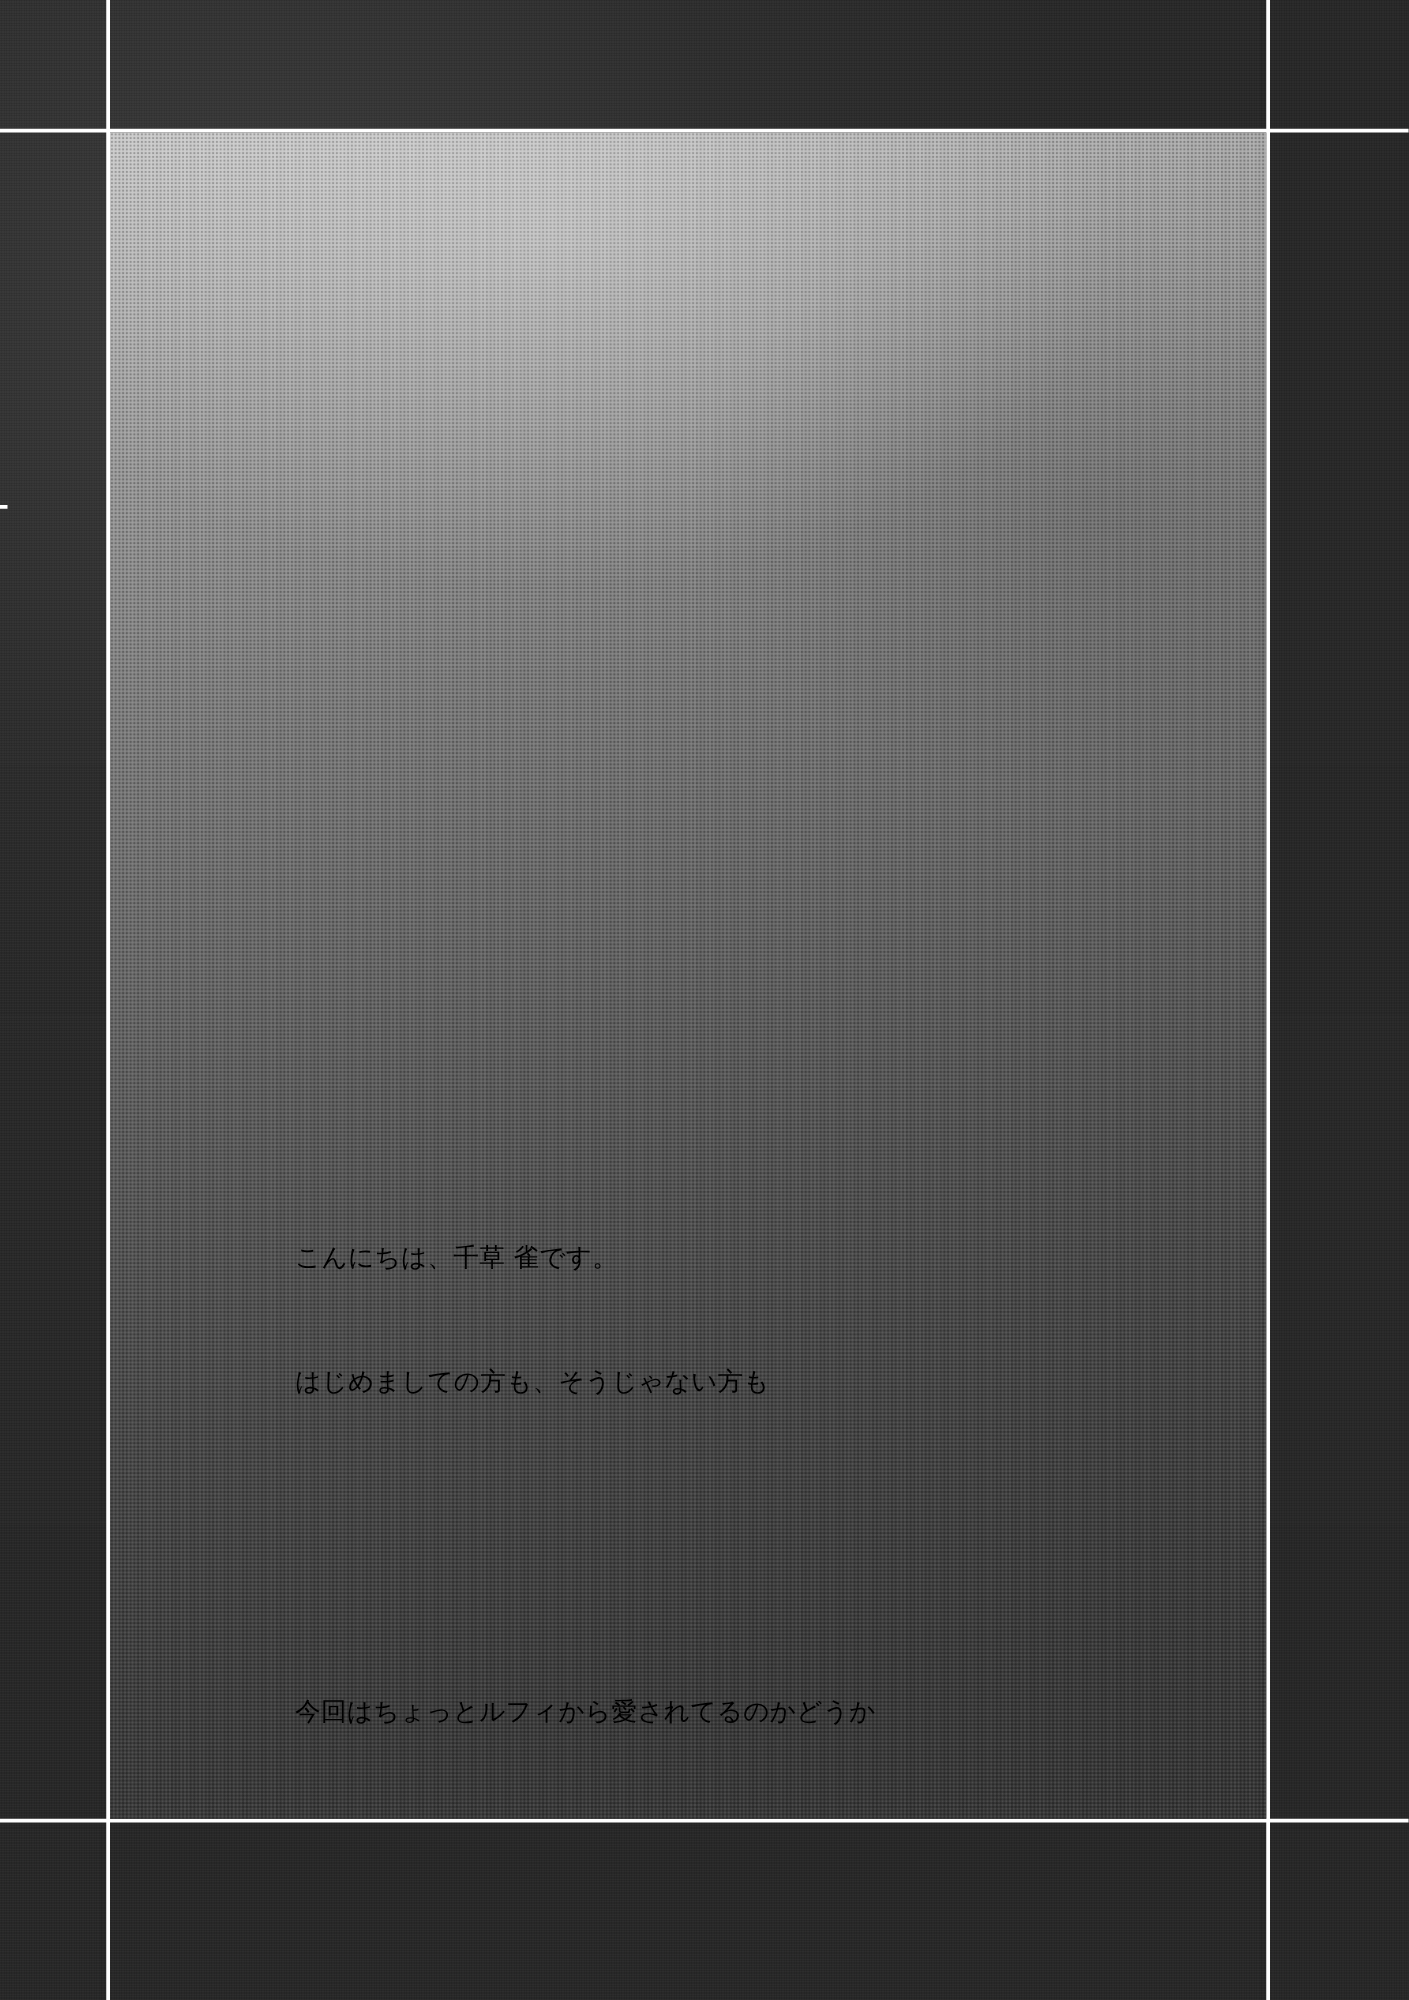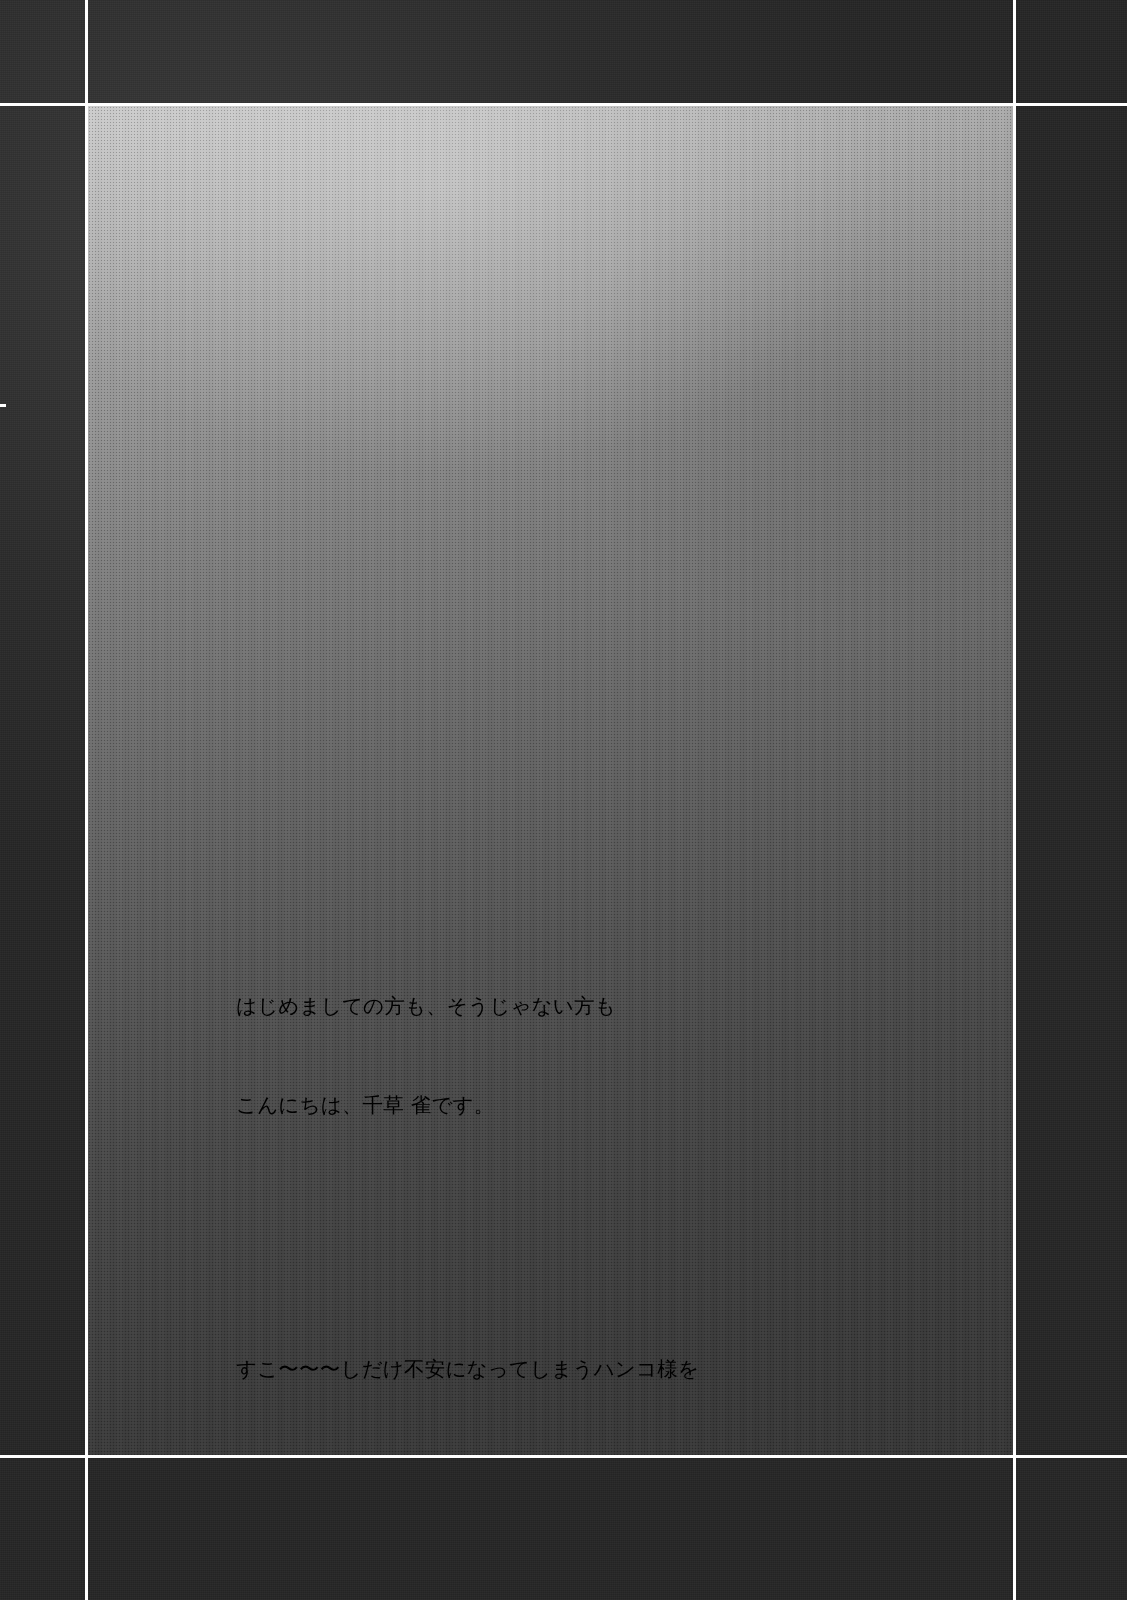--- a/index.html
+++ b/index.html
@@ -142,25 +142,26 @@
   <div class="crop-line crop-v-left"></div>
   <div class="crop-line crop-v-right"></div>
   <div class="tick tick-left-mid"></div>
 
   <div id="sheet">
     <div class="bands"></div>
     <div class="halftone"></div>
     <div class="bloom"></div>
 
     <div id="afterword">
+      <p class="para">こんにちは、千草 雀です。</p>
       <p class="para">はじめましての方も、そうじゃない方も</p>
-      <p class="para">こんにちは、千草 雀です。</p>
 
       <div class="gap"></div>
 
+      <p class="para">今回はちょっとルフィから愛されてるのかどうか</p>
       <p class="para">すこ〜〜〜しだけ不安になってしまうハンコ様を</p>
       
       
       
       
       
       
 
       
 

